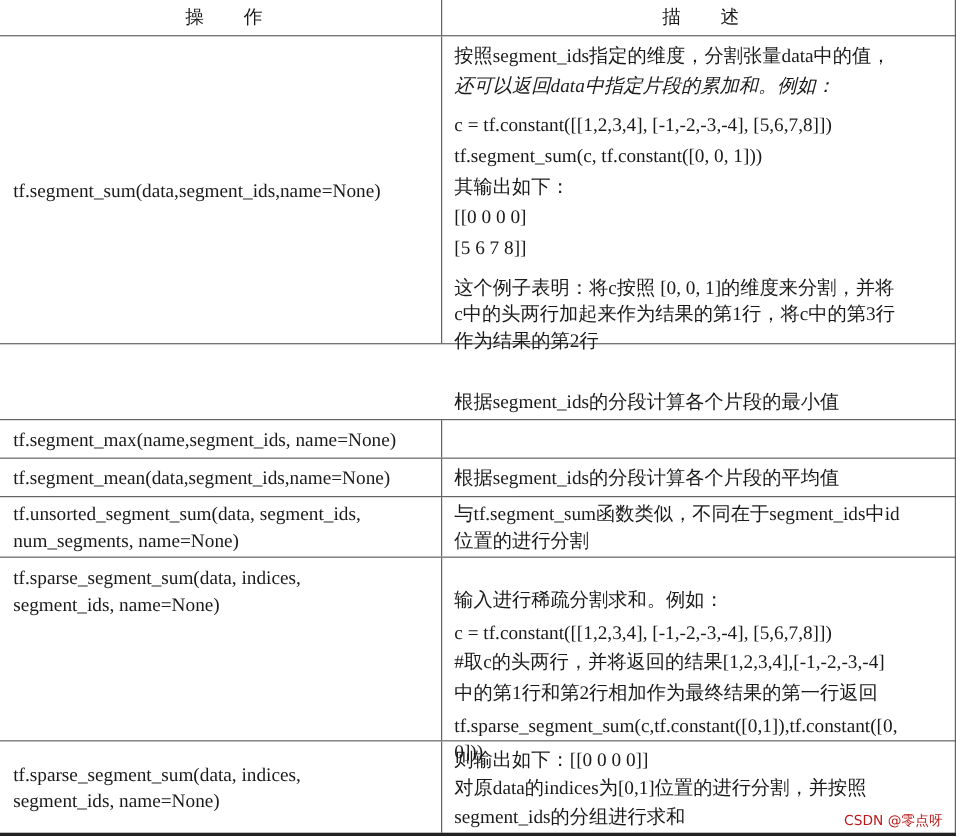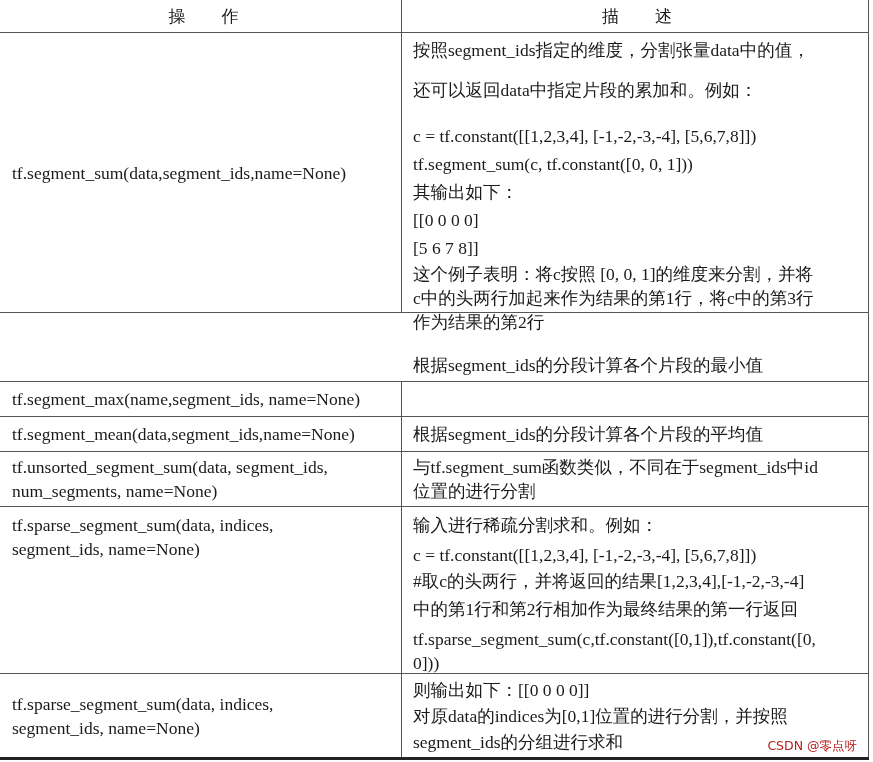--- a/index.html
+++ b/index.html
@@ -53,27 +53,27 @@
         <span class="gap"></span>
         <span>述</span>
     </div>
   </div>
 
   <div class="row" style="top:33px;height:280px;">
     <div class="cell op vcenter">
       <span class="line">tf.segment_sum(data,segment_ids,name=None)</span>
     </div>
     <div class="cell desc" style="padding-top:5px;">
-      <span class="line" style="margin-bottom:16px;">按照segment_ids指定的维度，分割张量data中的值，</span>
-      <span class="line" style="margin-bottom:22px;">还可以返回data中指定片段的累加和。例如：</span>
+      <span class="line" style="margin-bottom:4px;">按照segment_ids指定的维度，分割张量data中的值，</span>
+      <span class="line" style="margin-bottom:11px;font-style:italic;">还可以返回data中指定片段的累加和。例如：</span>
       <span class="line" style="margin-bottom:4px;">c = tf.constant([[1,2,3,4], [-1,-2,-3,-4], [5,6,7,8]])</span>
       <span class="line" style="margin-bottom:4px;">tf.segment_sum(c, tf.constant([0, 0, 1]))</span>
       <span class="line" style="margin-bottom:4px;">其输出如下：</span>
       <span class="line" style="margin-bottom:4px;">[[0 0 0 0]</span>
-      <span class="line" style="margin-bottom:2px;">[5 6 7 8]]</span>
+      <span class="line" style="margin-bottom:12px;">[5 6 7 8]]</span>
       <span class="line">这个例子表明：将c按照 [0, 0, 1]的维度来分割，并将</span>
       <span class="line">c中的头两行加起来作为结果的第1行，将c中的第3行</span>
       <span class="line">作为结果的第2行</span>
     </div>
   </div>
 
 
   <div class="row" style="top:348px;height:34px;">
     <div class="cell desc vcenter">
       <span class="line">根据segment_ids的分段计算各个片段的最小值</span>
@@ -104,21 +104,21 @@
       <span class="line">与tf.segment_sum函数类似，不同在于segment_ids中id</span>
       <span class="line">位置的进行分割</span>
     </div>
   </div>
 
   <div class="row" style="top:507px;height:167px;">
     <div class="cell op" style="padding-top:6px;">
       <span class="line">tf.sparse_segment_sum(data, indices,</span>
       <span class="line">segment_ids, name=None)</span>
     </div>
-    <div class="cell desc" style="padding-top:6px;">
+    <div class="cell desc" style="padding-top:6px;margin-top:20px;">
       <span class="line" style="margin-bottom:6px;">输入进行稀疏分割求和。例如：</span>
       <span class="line" style="margin-bottom:2px;">c = tf.constant([[1,2,3,4], [-1,-2,-3,-4], [5,6,7,8]])</span>
       <span class="line" style="margin-bottom:4px;">#取c的头两行，并将返回的结果[1,2,3,4],[-1,-2,-3,-4]</span>
       <span class="line" style="margin-bottom:6px;">中的第1行和第2行相加作为最终结果的第一行返回</span>
       <span class="line">tf.sparse_segment_sum(c,tf.constant([0,1]),tf.constant([0,</span>
       <span class="line">0]))</span>
     </div>
   </div>
 
   <div class="row last" style="top:674px;height:86px;">

